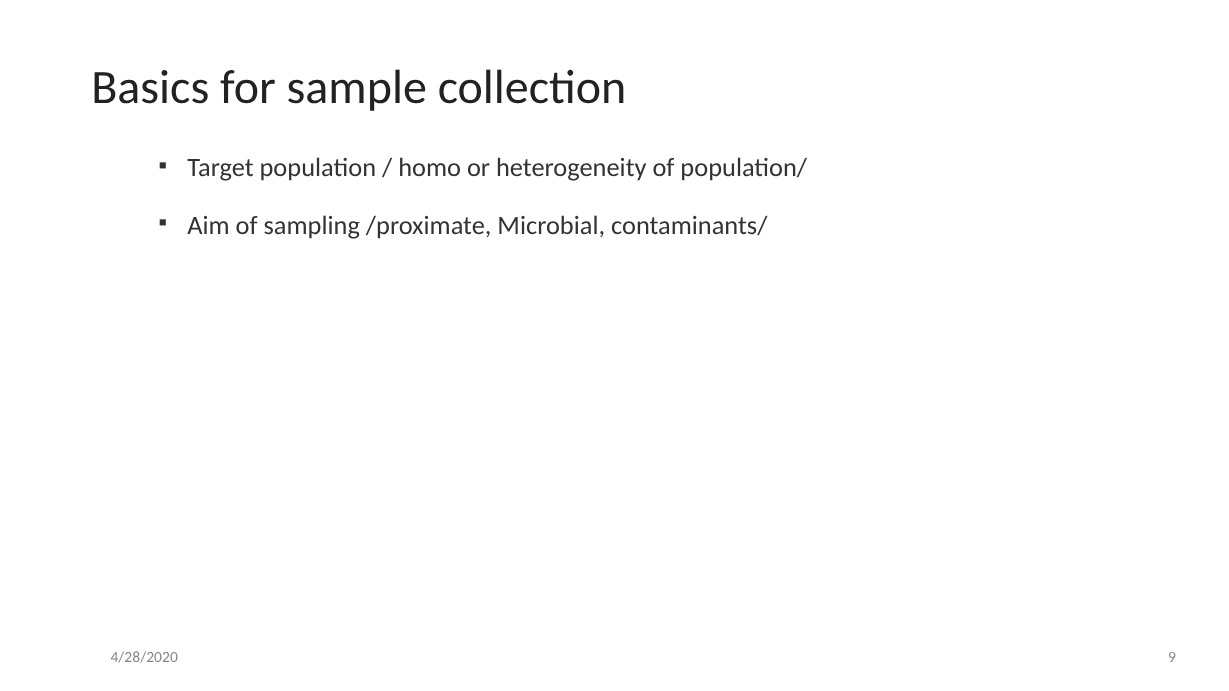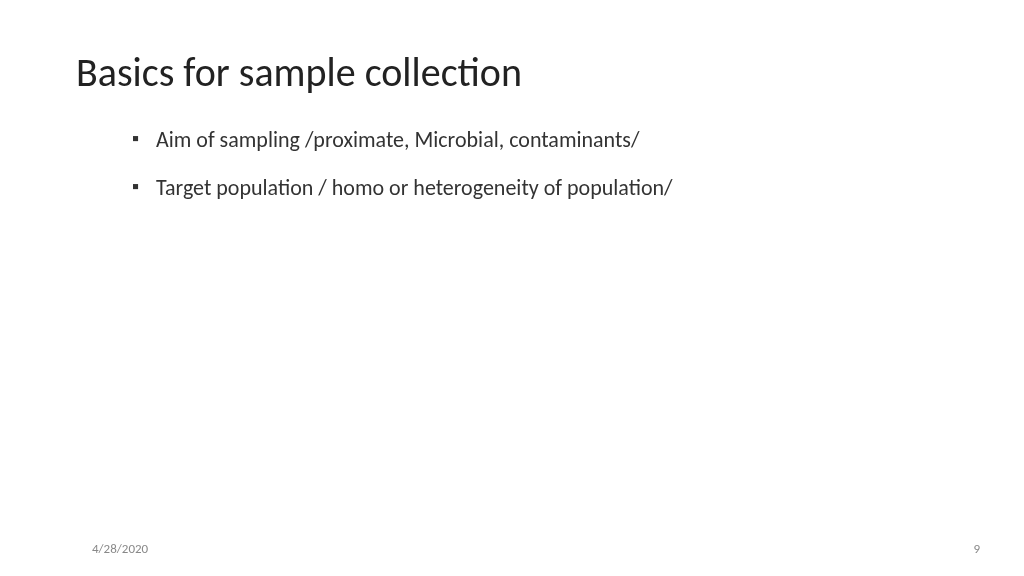--- a/index.html
+++ b/index.html
@@ -84,24 +84,24 @@
     }
   </style>
 </head>
 <body>
 
 <div class="slide">
   <h1 class="slide-title">Basics for sample collection</h1>
 
   <ul class="bullet-list">
     <li>
-      <span class="bullet-text">Aim   of   sampling   /proximate,   Microbial, contaminants/</span>
+      <span class="bullet-text">Target  population  /  homo  or  heterogeneity  of population/</span>
     </li>
     <li>
-      <span class="bullet-text">Target  population  /  homo  or  heterogeneity  of population/</span>
+      <span class="bullet-text">Aim   of   sampling   /proximate,   Microbial, contaminants/</span>
     </li>
   </ul>
 
   <div class="footer">
     <span class="footer-date">4/28/2020</span>
     <span class="footer-page">9</span>
   </div>
 </div>
 
 </body></html>

